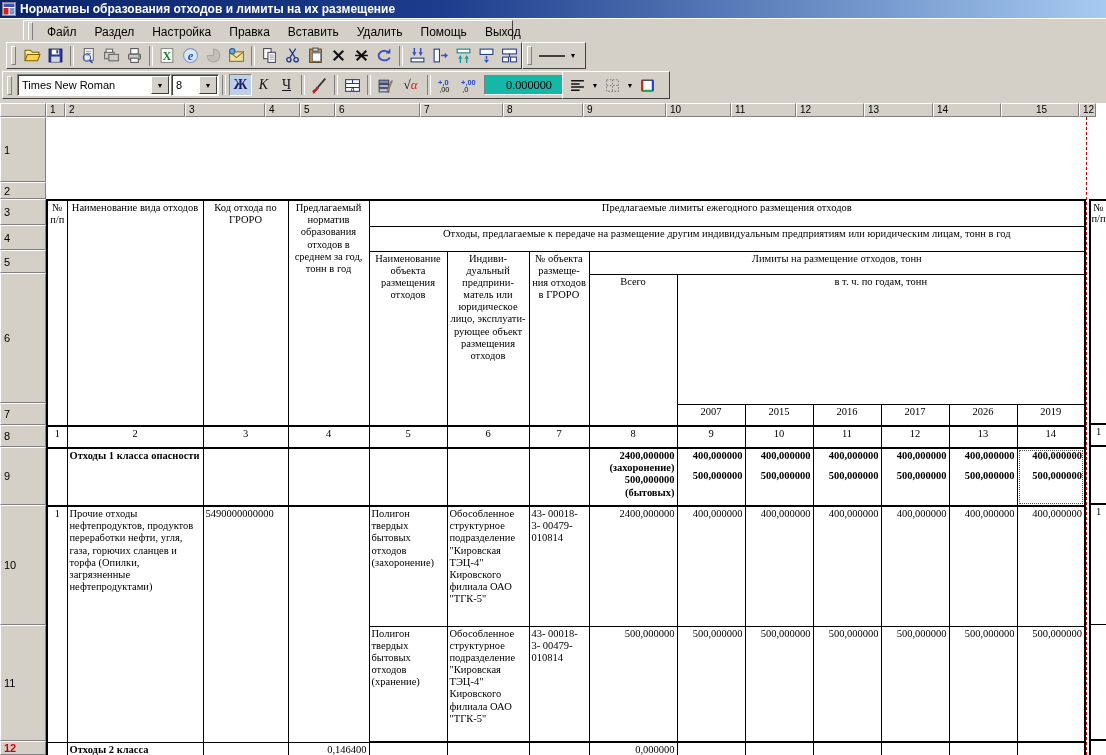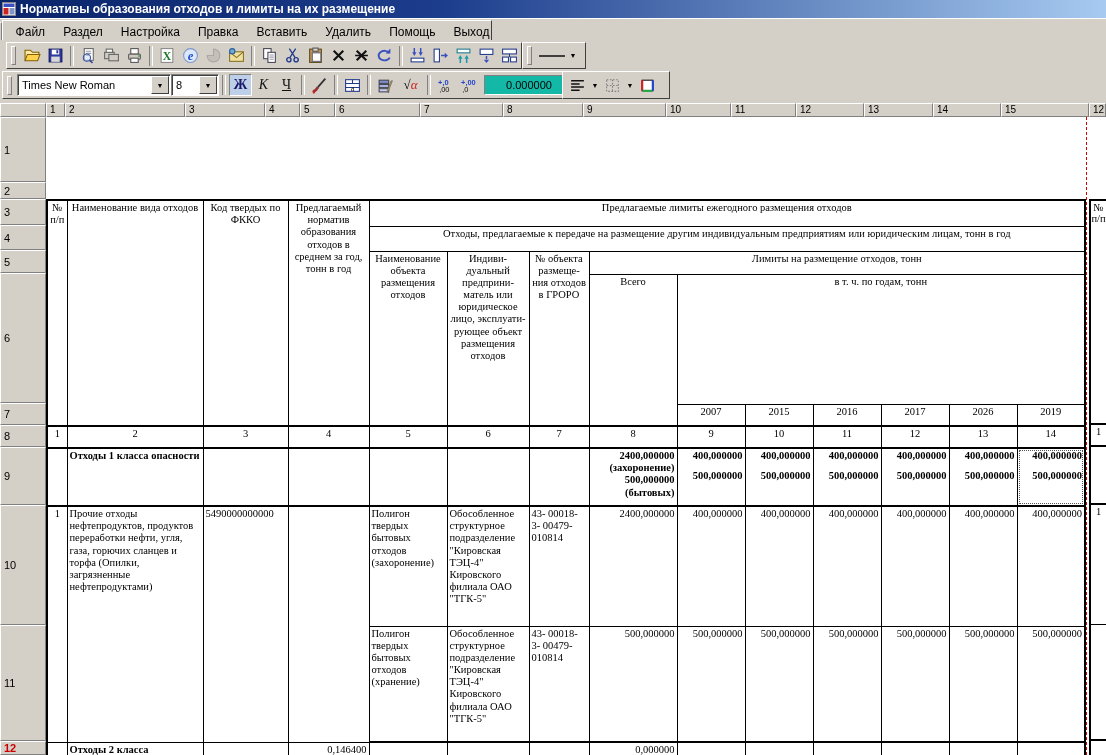--- a/index.html
+++ b/index.html
@@ -77,21 +77,21 @@
           <rect x="0.5" y="0.5" width="13" height="13" fill="#fff" stroke="#888"></rect>
           <rect x="1.5" y="1.5" width="11" height="3.5" fill="#3a50c0"></rect>
           <rect x="1.5" y="6" width="5" height="6.5" fill="#cc2222"></rect>
           <rect x="7.5" y="6" width="5" height="6.5" fill="#7e96c8"></rect>
         </svg>
     </span>
     <span>Нормативы образования отходов и лимиты на их размещение</span>
   </div>
 
   <div class="band menuband">
-    <div class="panel" style="left:2px;top:1px;height:19px;width:482px;justify-content:center;">
+    <div class="panel" style="left:23px;top:1px;height:19px;width:482px;">
       <span class="grip"></span>
       <span id="menuitems" style="display:flex;">
           <span class="mitem">Файл</span>
           <span class="mitem">Раздел</span>
           <span class="mitem">Настройка</span>
           <span class="mitem">Правка</span>
           <span class="mitem">Вставить</span>
           <span class="mitem">Удалить</span>
           <span class="mitem">Помощь</span>
           <span class="mitem">Выход</span>
@@ -359,21 +359,21 @@
         <div class="gcell" style="width: 35px; height: 14px; box-sizing: border-box;">5</div>
         <div class="gcell" style="width: 85px; height: 14px; box-sizing: border-box;">6</div>
         <div class="gcell" style="width: 83px; height: 14px; box-sizing: border-box;">7</div>
         <div class="gcell" style="width: 80px; height: 14px; box-sizing: border-box;">8</div>
         <div class="gcell" style="width: 83px; height: 14px; box-sizing: border-box;">9</div>
         <div class="gcell" style="width: 65px; height: 14px; box-sizing: border-box;">10</div>
         <div class="gcell" style="width: 65px; height: 14px; box-sizing: border-box;">11</div>
         <div class="gcell" style="width: 68px; height: 14px; box-sizing: border-box;">12</div>
         <div class="gcell" style="width: 69px; height: 14px; box-sizing: border-box;">13</div>
         <div class="gcell" style="width: 68px; height: 14px; box-sizing: border-box;">14</div>
-        <div class="gcell" style="width: 88px; height: 14px; box-sizing: border-box;">15</div>
+        <div class="gcell" style="width: 78px; height: 14px; box-sizing: border-box; text-align: center;">15</div>
         <div class="gcell" style="width: 17px; height: 14px; box-sizing: border-box;">12</div>
       </div>
     <div class="rowheads" id="rowheads">
         <div class="gcell" style="height: 65px; box-sizing: border-box;">1</div>
         <div class="gcell" style="height: 17px; box-sizing: border-box;">2</div>
         <div class="gcell" style="height: 26px; box-sizing: border-box;">3</div>
         <div class="gcell" style="height: 25px; box-sizing: border-box;">4</div>
         <div class="gcell" style="height: 23px; box-sizing: border-box;">5</div>
         <div class="gcell" style="height: 130px; box-sizing: border-box;">6</div>
         <div class="gcell" style="height: 22px; box-sizing: border-box;">7</div>
@@ -399,21 +399,21 @@
           <col style="width:68px">
           <col style="width:68px">
           <col style="width:68px">
         <col style="width:68px">
           <col style="width:68px">
       </colgroup>
       <tbody>
           <tr style="height:26px">
         <td class="hc bb2c" rowspan="5">№ п/п</td>
         <td class="hc bb2c" rowspan="5">Наименование вида отходов</td>
-        <td class="hc bb2c" rowspan="5">Код твердых по ФККО</td>
+        <td class="hc bb2c" rowspan="5">Код отхода по ГРОРО</td>
         <td class="hc bb2c" rowspan="5">Предлагаемый норматив образования отходов в среднем за год, тонн в год</td>
         <td class="hc vm" colspan="10">Предлагаемые лимиты ежегодного размещения отходов</td>
       </tr>
       <tr style="height:25px">
         <td class="hc vm" colspan="10">Отходы, предлагаемые к передаче на размещение другим индивидуальным предприятиям или юридическим лицам, тонн в год</td>
       </tr>
       <tr style="height:23px">
         <td class="hc bb2c" rowspan="3">Наименование объекта размещения отходов</td>
         <td class="hc bb2c" rowspan="3">Индиви- дуальный предприни- матель или юридическое лицо, эксплуати- рующее объект размещения отходов</td>
         <td class="hc bb2c" rowspan="3">№ объекта размеще- ния отходов в ГРОРО</td>

